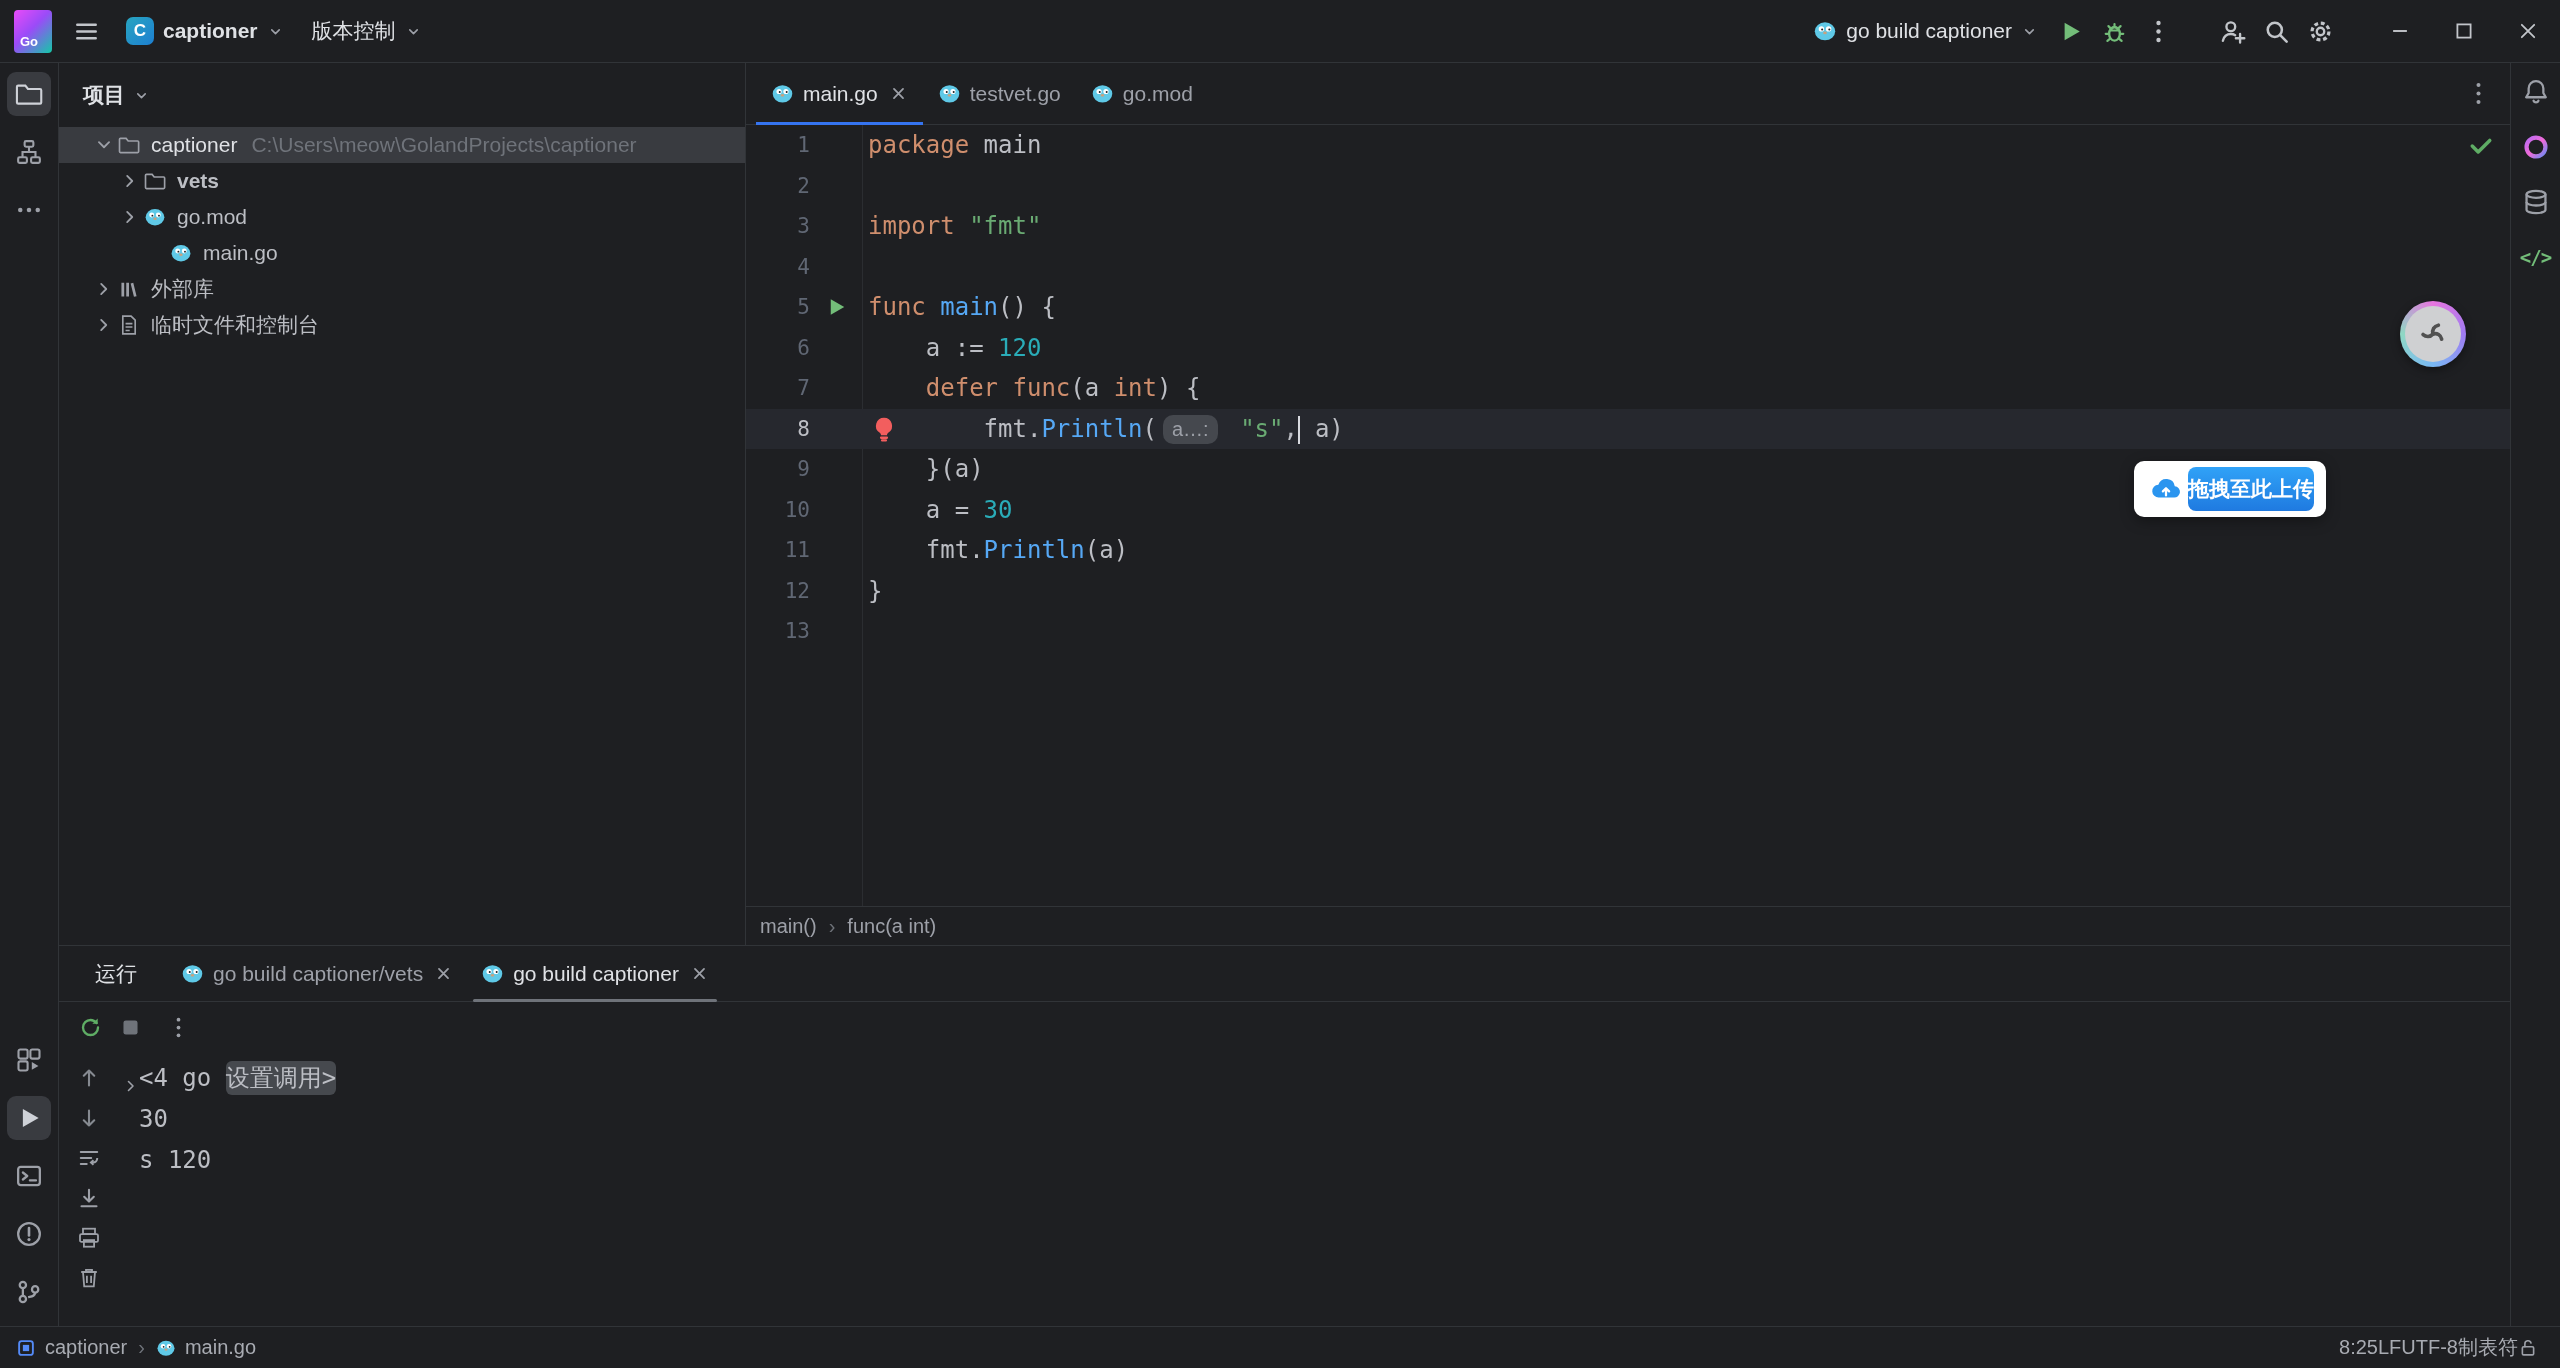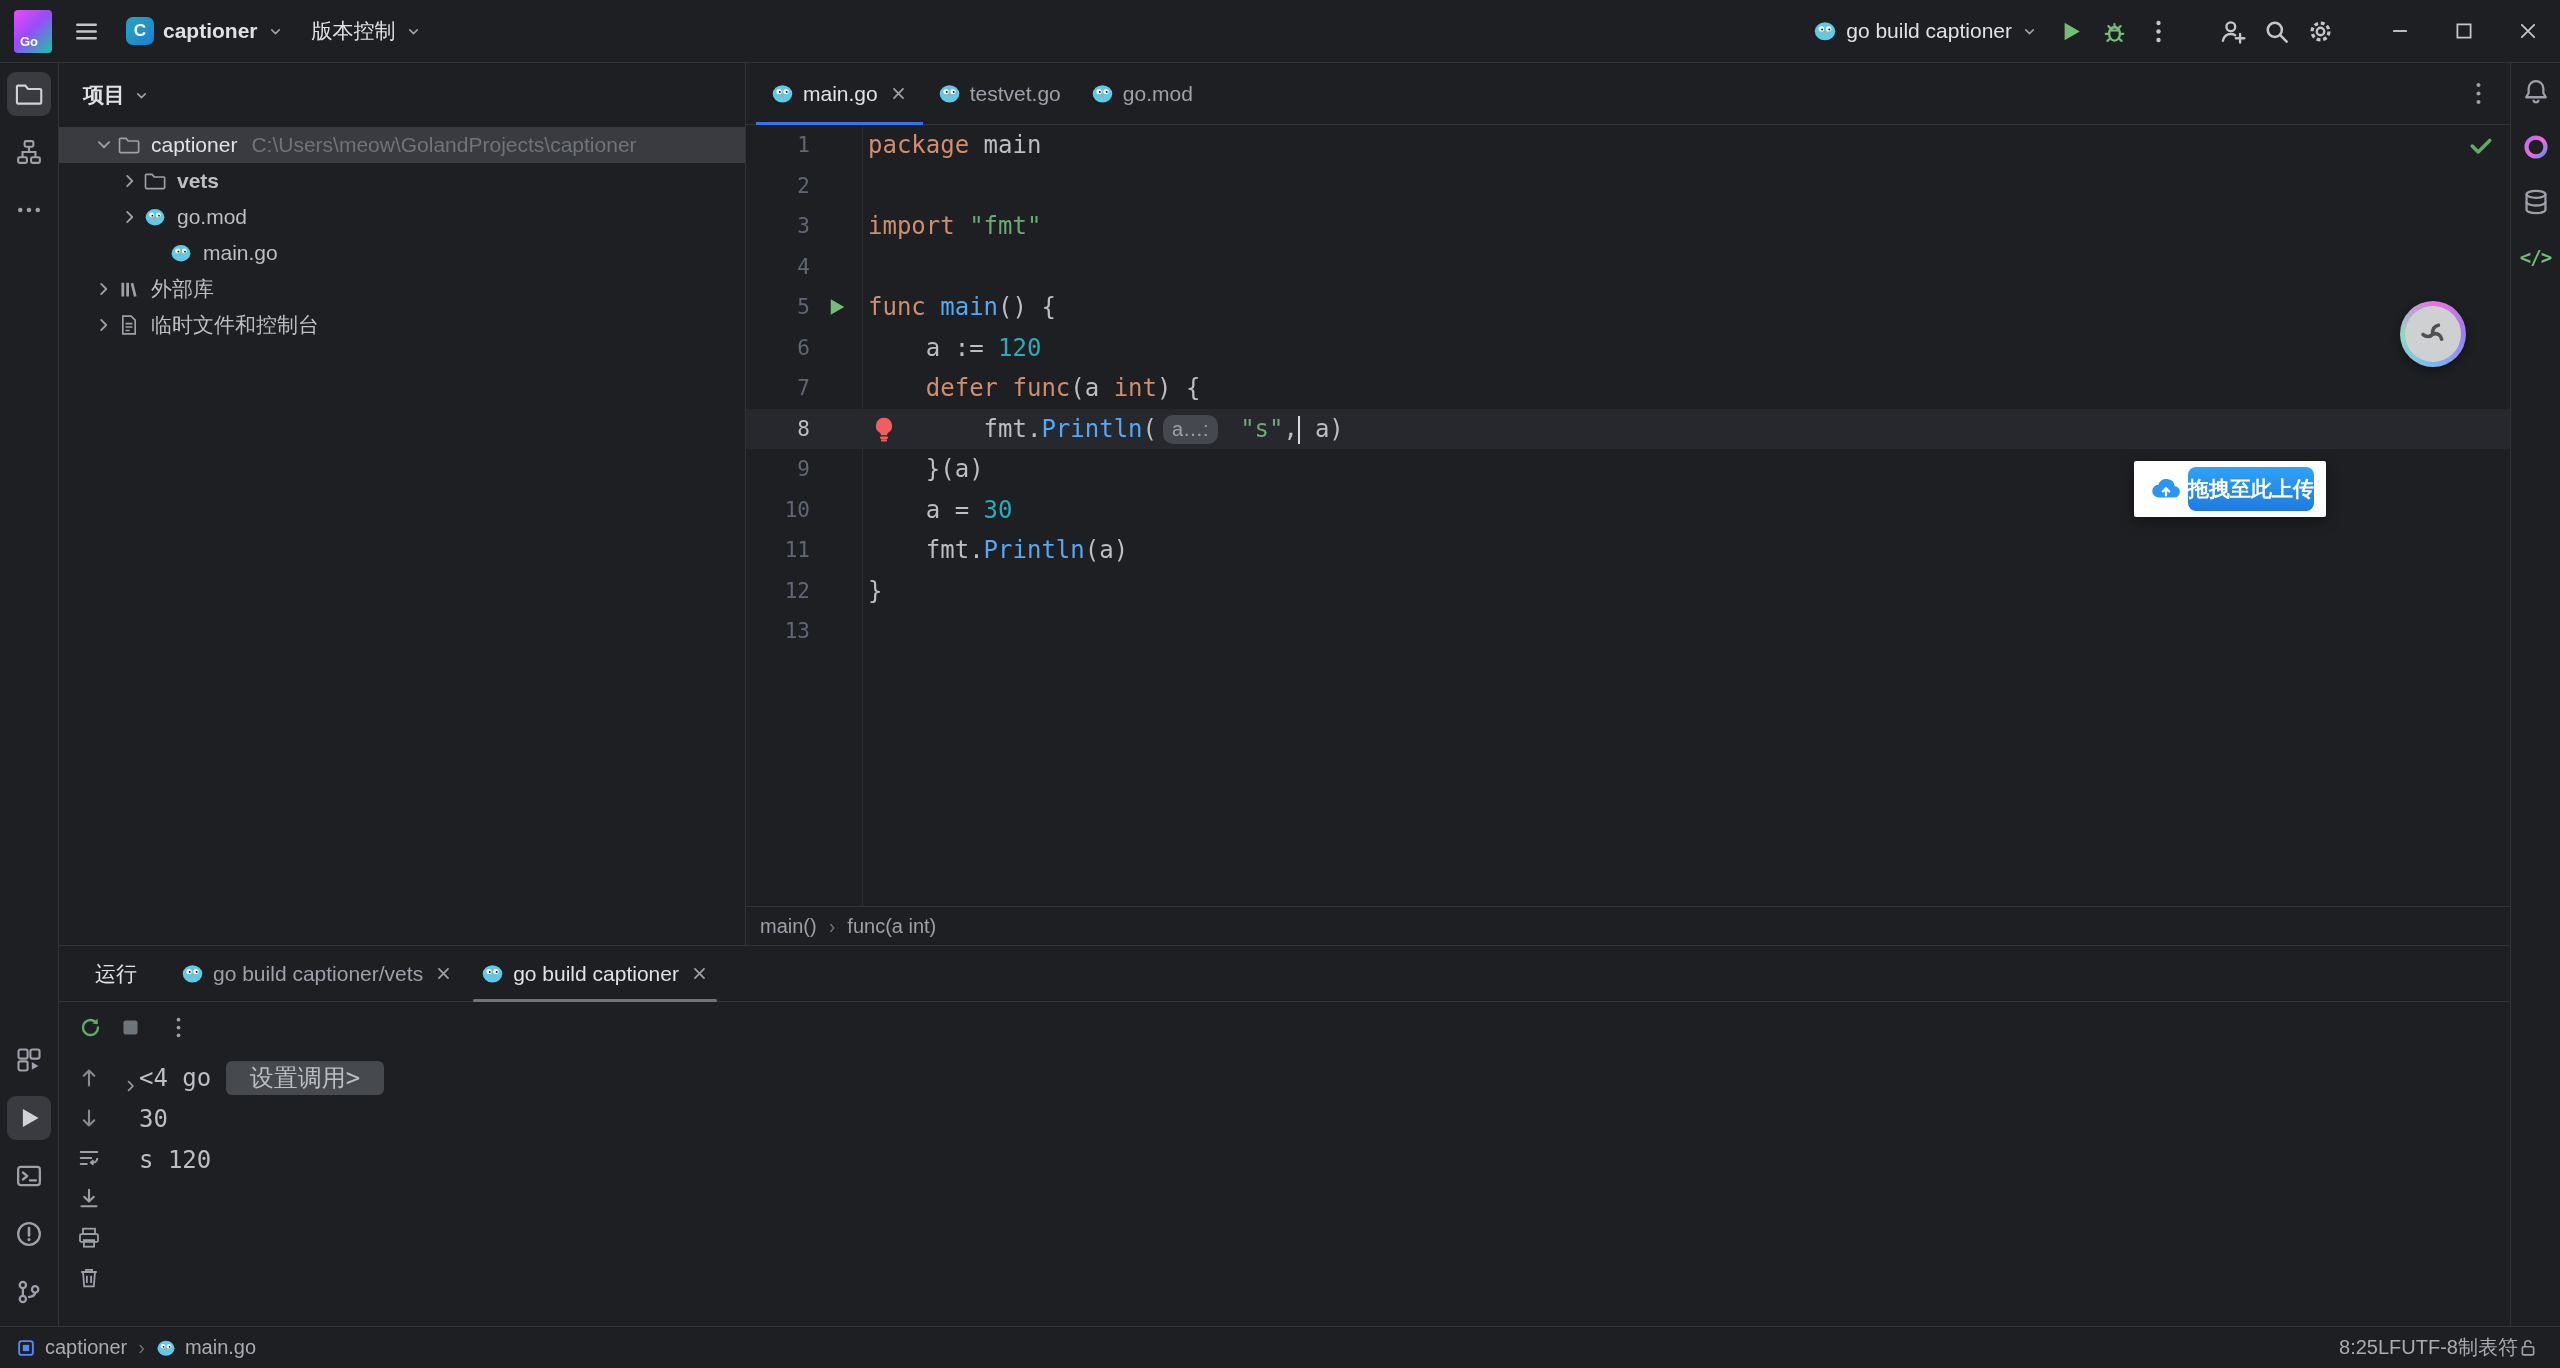--- a/index.html
+++ b/index.html
@@ -88,21 +88,21 @@
 .tk-pl{color:var(--text)}
 .tk-hint{display:inline-block;background:#45484e;color:#9da0a8;border-radius:10px;padding:0 9px;margin:0 8px 0 6px;font-size:20px;line-height:29px;vertical-align:middle;font-family:"Liberation Sans","DejaVu Sans",sans-serif}
 .caret{display:inline-block;width:2.5px;height:28px;background:#d8dadf;vertical-align:middle}
 .bulb{position:absolute;left:8px;top:6px;width:28px;height:28px}
 .bulb svg{width:28px;height:28px}
 .inspection-check{position:absolute;top:6px;left:1721px;width:28px;height:28px}
 .inspection-check svg{width:28px;height:28px}
 .float-ball{position:absolute;left:1654px;top:176px;width:66px;height:66px;border-radius:50%;background:conic-gradient(#e675de,#9f7bf2,#79b8f4,#8fd8c4,#e675de);display:flex;align-items:center;justify-content:center;box-shadow:0 3px 10px rgba(0,0,0,.4)}
 .float-ball-inner{width:56px;height:56px;border-radius:50%;background:#cfd0d2;display:flex;align-items:center;justify-content:center}
 .float-ball-inner svg{width:34px;height:34px}
-.upload-pill{position:absolute;left:1388px;top:336px;width:192px;height:56px;background:#fff;border-radius:2px;display:flex;align-items:center;padding:12px;box-shadow:0 4px 14px rgba(0,0,0,.35)}
+.upload-pill{position:absolute;left:1388px;top:336px;width:192px;height:56px;background:#fff;border-radius:10px;display:flex;align-items:center;padding:12px;box-shadow:0 4px 14px rgba(0,0,0,.35)}
 .cloud{width:40px;height:40px;display:flex;align-items:center;justify-content:center;flex:none}
 .cloud svg{width:34px;height:34px}
 .upload-btn{flex:1;height:44px;margin-left:2px;border-radius:8px;background:linear-gradient(180deg,#30a2f7,var(--upload-blue,#1f7ae0));color:#fff;font-size:21px;font-weight:bold;display:flex;align-items:center;justify-content:center;white-space:nowrap}
 .breadcrumbs{flex:0 0 39px;border-top:1px solid var(--border);display:flex;align-items:center;gap:12px;padding-left:14px;font-size:20px;color:var(--dim)}
 .bc-sep{color:var(--faint)}
 
 
 .run-panel{flex:1;border-top:1px solid var(--border);display:flex;flex-direction:column;min-height:0}
 .run-tabbar{flex:0 0 56px;border-bottom:1px solid var(--border);display:flex;align-items:stretch;padding-left:36px}
 .run-title{align-self:center;color:var(--bright);font-weight:normal;margin-right:30px}
@@ -116,21 +116,21 @@
 .tbtn svg{width:25px;height:25px}
 .tbtn.kebab{margin-left:8px}
 .run-body{flex:1;display:flex;min-height:0}
 .run-vtoolbar{flex:0 0 60px;display:flex;flex-direction:column;align-items:center;padding-top:8px;gap:4px}
 .vbtn{width:36px;height:36px;display:flex;align-items:center;justify-content:center;border-radius:7px}
 .vbtn svg{width:24px;height:24px}
 .console{flex:1;font-family:"DejaVu Sans Mono","Liberation Mono",monospace;font-size:24px;line-height:41px;padding:6px 0 0 20px;color:var(--text);overflow:hidden}
 .console-line{position:relative;white-space:pre-wrap}
 .fold-arrow{position:absolute;left:-16px;top:8px;width:16px;height:16px}
 .fold-arrow svg{width:16px;height:16px}
-.console-chip{background:#46494e;border-radius:6px;padding:3px 24px}
+.console-chip{background:#46494e;border-radius:6px;padding:3px 0}
 
 
 .statusbar{flex:0 0 42px;border-top:1px solid var(--border);display:flex;align-items:center;padding:0 22px 0 16px;font-size:20px;color:#a8abb2}
 .sb-left{display:flex;align-items:center;gap:9px}
 .sb-icon{width:20px;height:20px;display:flex;align-items:center;justify-content:center}
 .sb-icon svg{width:20px;height:20px}
 .sb-sep{color:var(--faint);margin:0 2px}
 .sb-right{margin-left:auto;display:flex;align-items:center;}
 </style>
 </head>

